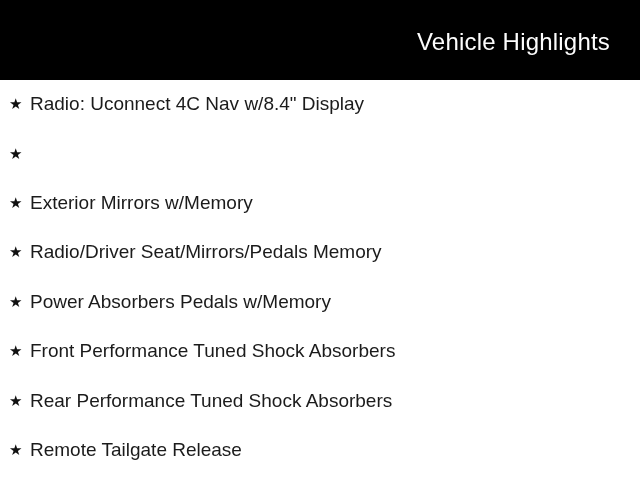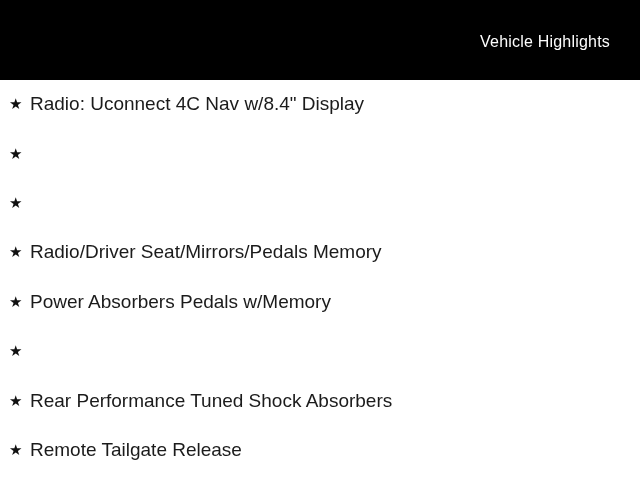--- a/index.html
+++ b/index.html
@@ -24,21 +24,21 @@
     background: #000000;
     display: flex;
     align-items: center;
     justify-content: flex-end;
     padding-right: 30px;
     box-sizing: border-box;
     flex: 0 0 auto;
   }
   .header-title {
     color: #fdfdfd;
-    font-size: 16px;
+    font-size: 24px;
     font-weight: 400;
     letter-spacing: 0.2px;
     padding-top: 4px;
   }
   .feature-list {
     list-style: none;
     margin: 0;
     padding: 0;
     flex: 1 1 auto;
   }
@@ -76,31 +76,33 @@
   <ul class="feature-list">
       <li class="feature-item">
         <span class="star">★</span>
         <span class="feature-text">Radio: Uconnect 4C Nav w/8.4" Display</span>
       </li>
       <li class="feature-item">
         <span class="star">★</span>
       </li>
       <li class="feature-item">
         <span class="star">★</span>
+        <span class="feature-text">Exterior Mirrors w/Memory</span>
       </li>
       <li class="feature-item">
         <span class="star">★</span>
         <span class="feature-text">Radio/Driver Seat/Mirrors/Pedals Memory</span>
       </li>
       <li class="feature-item">
         <span class="star">★</span>
         <span class="feature-text">Power Absorbers Pedals w/Memory</span>
       </li>
       <li class="feature-item">
         <span class="star">★</span>
+        <span class="feature-text">Front Performance Tuned Shock Absorbers</span>
       </li>
       <li class="feature-item">
         <span class="star">★</span>
         <span class="feature-text">Rear Performance Tuned Shock Absorbers</span>
       </li>
       <li class="feature-item">
         <span class="star">★</span>
         <span class="feature-text">Remote Tailgate Release</span>
       </li>
     </ul>

